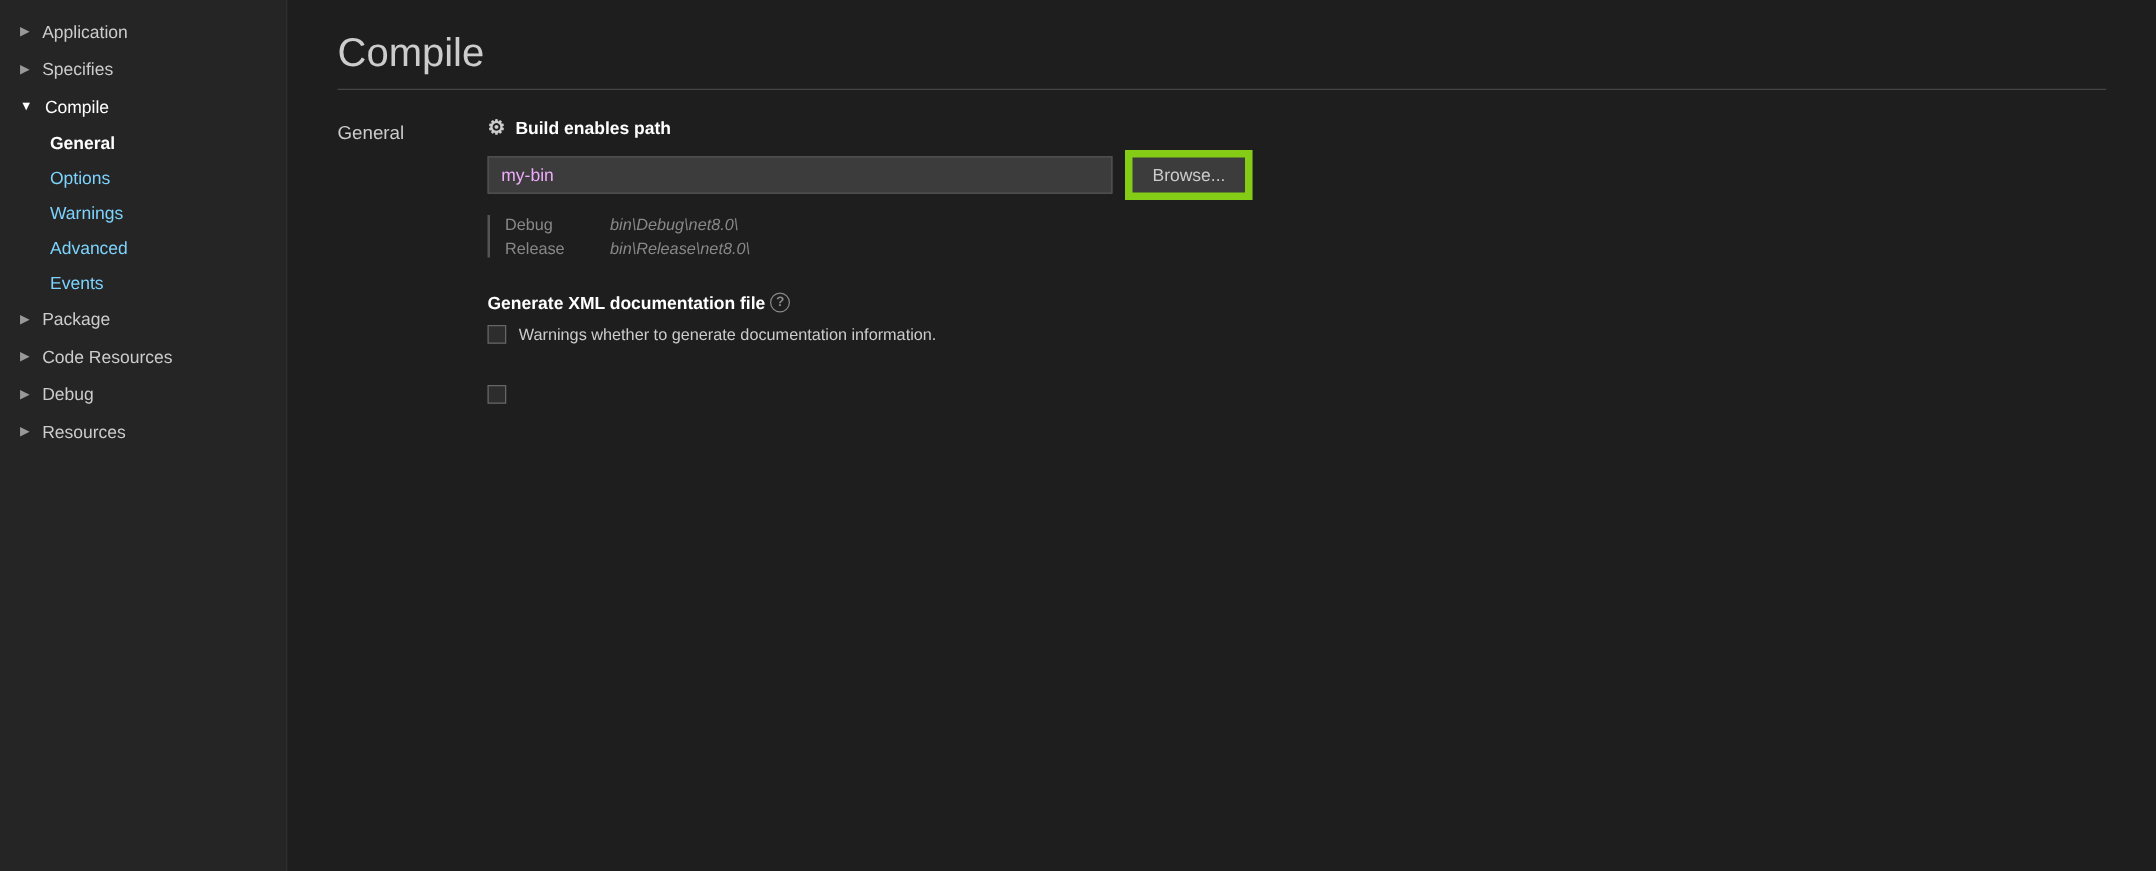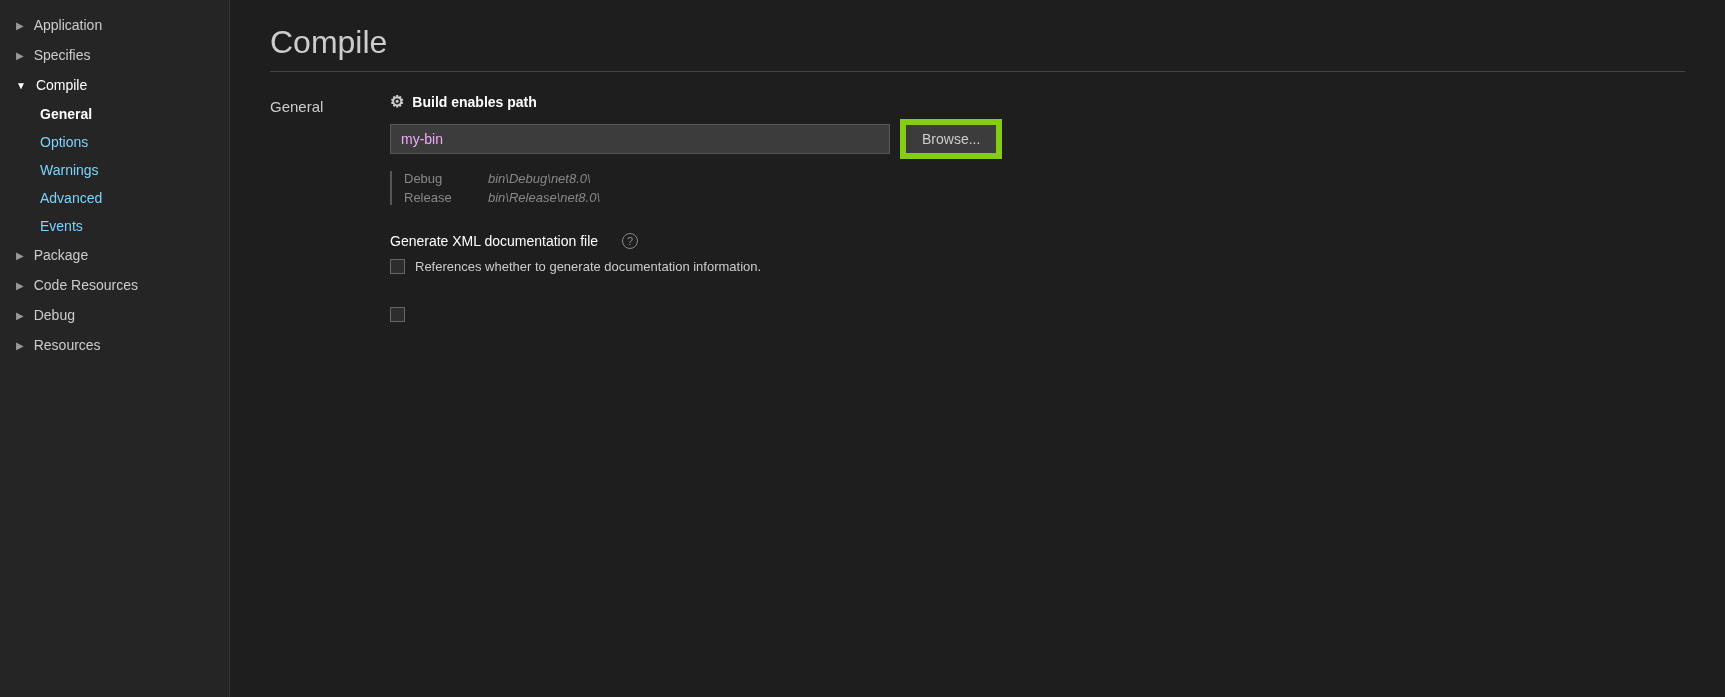--- a/index.html
+++ b/index.html
@@ -189,22 +189,22 @@
     
     .checkbox-section {
       display: flex;
       flex-direction: column;
       gap: 8px;
     }
 
     .checkbox-label-row {
       display: flex;
       align-items: center;
-      gap: 24px;
-      font-weight: normal;
+      gap: 4px;
+      font-weight: bold;
       color: #ffffff;
       font-size: 14px;
     }
 
     .help-icon {
       width: 16px;
       height: 16px;
       border: 1px solid #888;
       border-radius: 50%;
       display: inline-flex;
@@ -329,21 +329,21 @@
         </div>
       </div>
 
       <div class="checkbox-section">
         <div class="checkbox-label-row">
           <span>Generate XML documentation file</span>
           <span class="help-icon">?</span>
         </div>
         <div class="checkbox-row">
           <div class="checkbox-box"></div>
-          <span class="checkbox-desc">References whether to generate documentation information.</span>
+          <span class="checkbox-desc">Warnings whether to generate documentation information.</span>
         </div>
       </div>
 
       <div class="checkbox-section">
         <div class="checkbox-row">
           <div class="checkbox-box"></div>
         </div>
       </div>
 
     </div>

